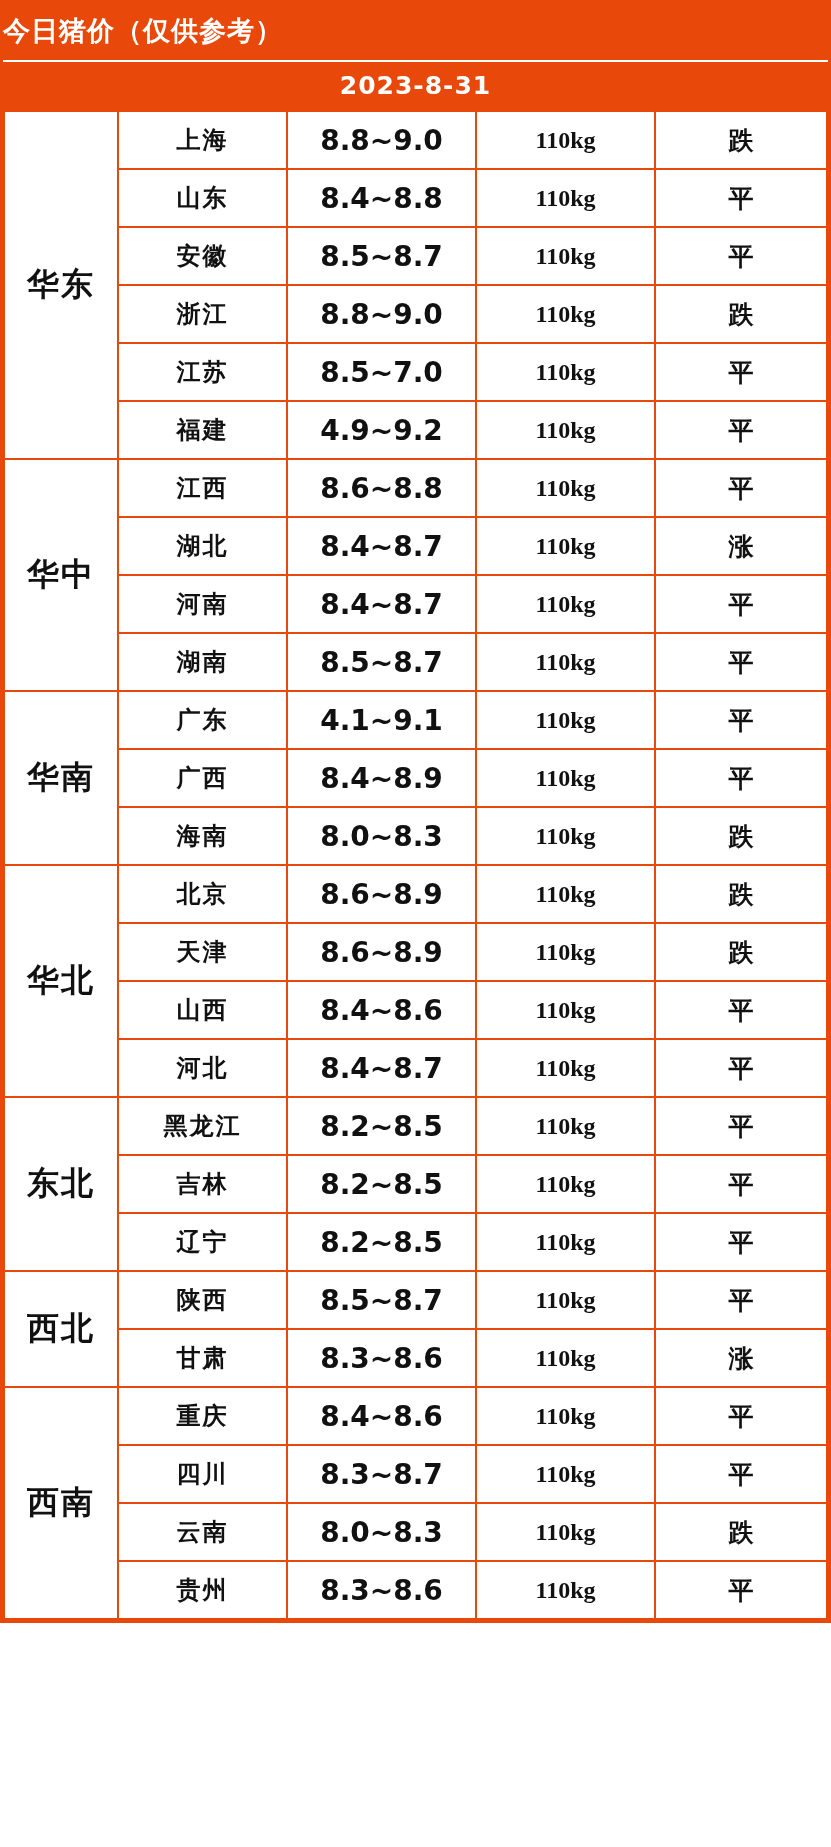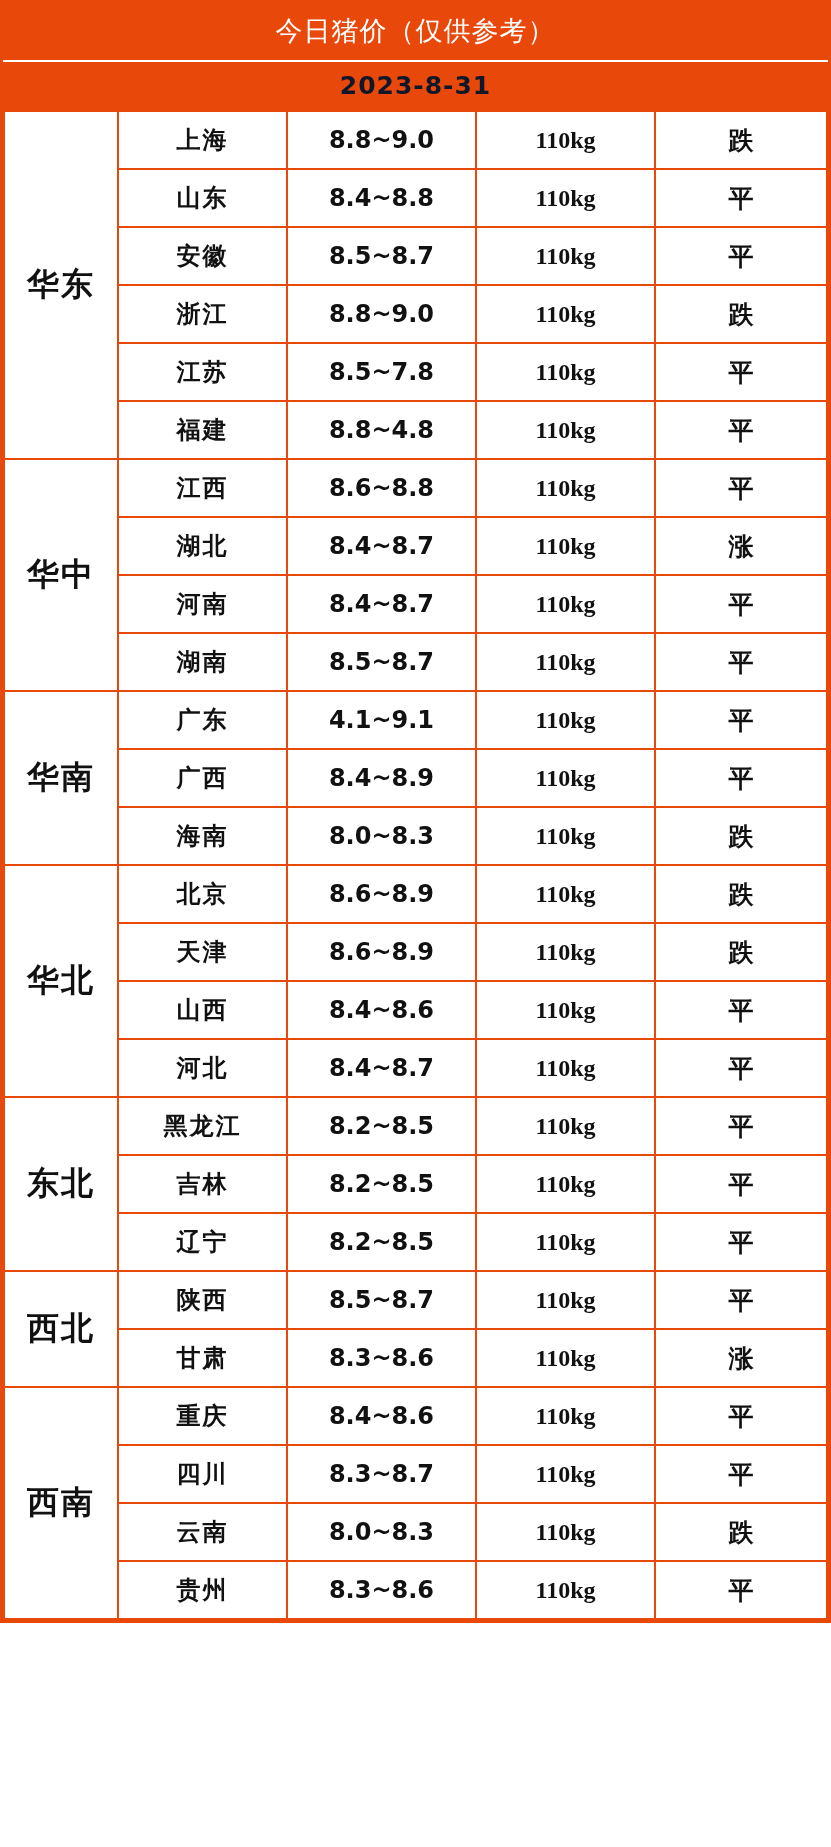--- a/index.html
+++ b/index.html
@@ -12,30 +12,29 @@
   }
   .sheet {
     width: 831px;
     box-sizing: border-box;
     border: 3px solid #e8490b;
     background: #ffffff;
   }
   .title-bar {
     background: #e8490b;
     color: #ffffff;
-    text-align: center;
     font-size: 27px;
-    font-weight: normal;
+    font-weight: bold;
     letter-spacing: 1px;
     padding: 10px 0 11px 0;
     border-bottom: 2px solid #ffffff;
   }
   .date-bar {
     background: #e8490b;
-    color: #0f172a;
+    color: #ffffff;
     text-align: center;
     font-size: 25px;
     font-weight: bold;
     letter-spacing: 1px;
     padding: 9px 0 10px 0;
   }
   table.price {
     width: 100%;
     border-collapse: collapse;
     table-layout: fixed;
@@ -53,21 +52,21 @@
     font-size: 32px;
     letter-spacing: 2px;
   }
   td.province {
     width: 165px;
     font-size: 24px;
     letter-spacing: 2px;
   }
   td.price-range {
     width: 185px;
-    font-size: 24px;
+    font-size: 28px;
   }
   td.weight {
     width: 175px;
     font-size: 24px;
     font-family: Liberation Serif, serif;
   }
   td.trend {
     font-size: 25px;
   }
   .t-up { color: #e8234a; }
@@ -104,27 +103,27 @@
           <td class="trend t-flat">平</td>
         </tr>
         <tr>
           <td class="province">浙江</td>
           <td class="price-range">8.8~9.0</td>
           <td class="weight">110kg</td>
           <td class="trend t-down">跌</td>
         </tr>
         <tr>
           <td class="province">江苏</td>
-          <td class="price-range">8.5~7.8</td>
+          <td class="price-range">8.5~7.0</td>
           <td class="weight">110kg</td>
           <td class="trend t-flat">平</td>
         </tr>
         <tr>
           <td class="province">福建</td>
-          <td class="price-range">8.8~4.8</td>
+          <td class="price-range">4.9~9.2</td>
           <td class="weight">110kg</td>
           <td class="trend t-flat">平</td>
         </tr>
         <tr>
           <td class="region" rowspan="4">华中</td>
           <td class="province">江西</td>
           <td class="price-range">8.6~8.8</td>
           <td class="weight">110kg</td>
           <td class="trend t-flat">平</td>
         </tr>

